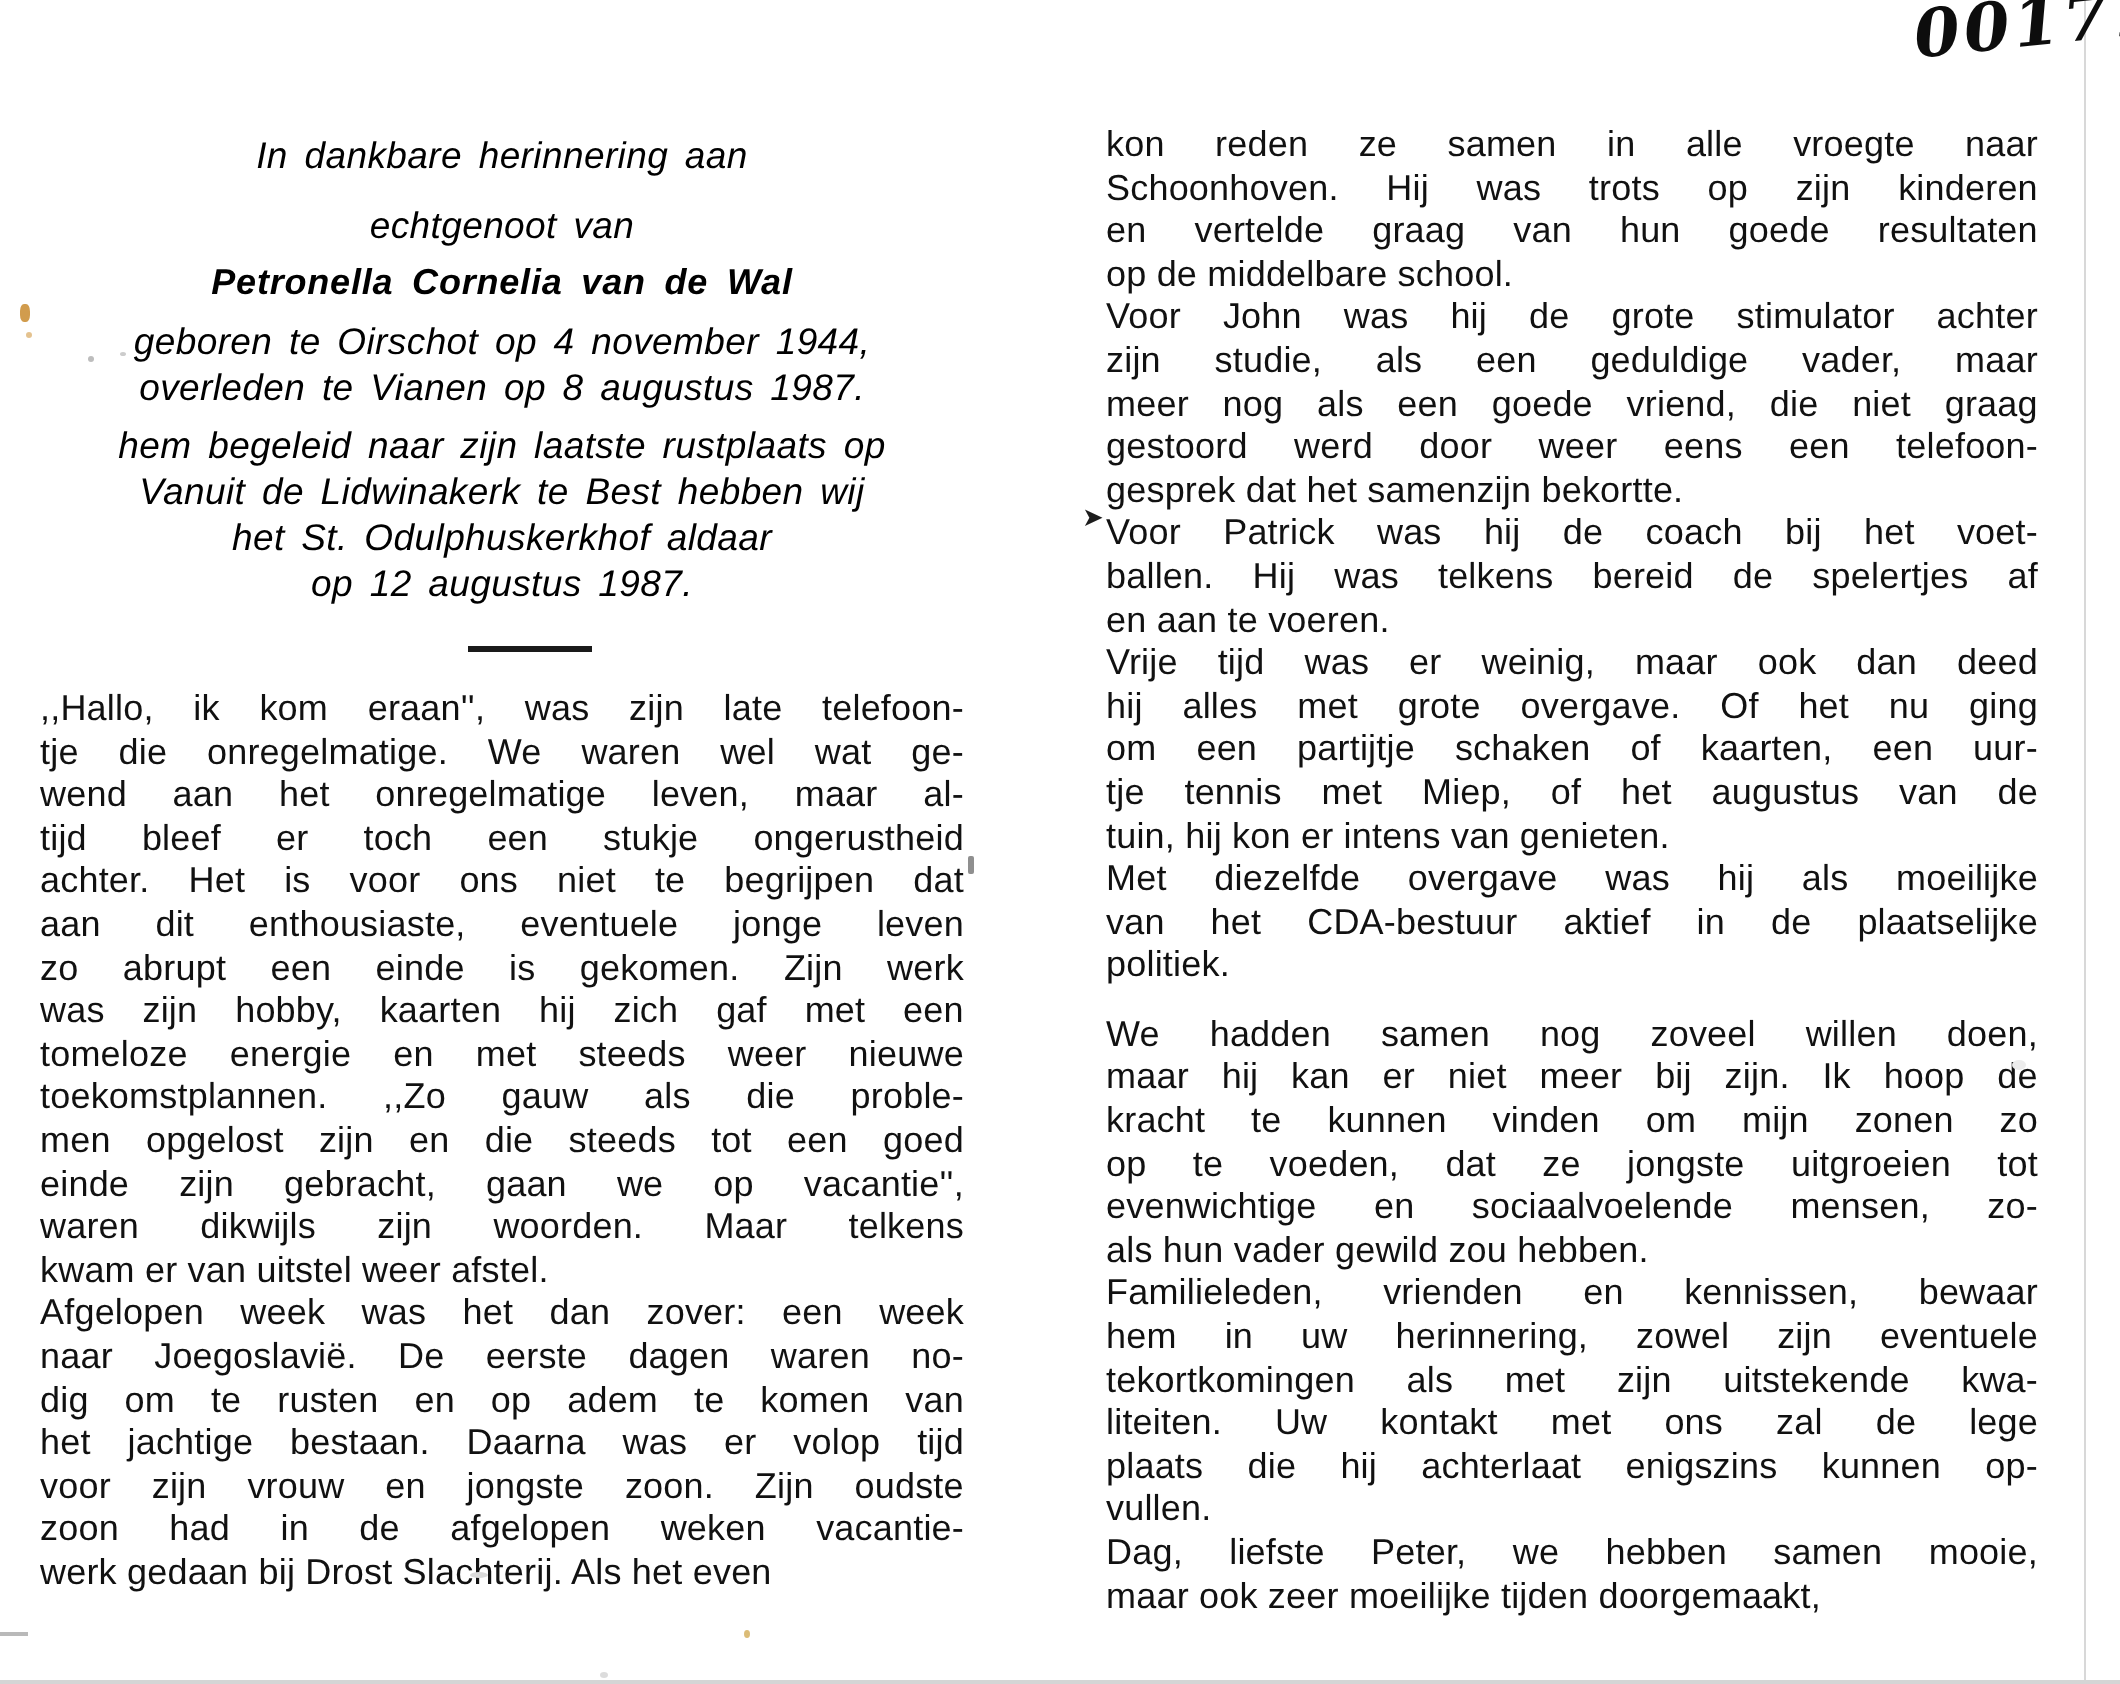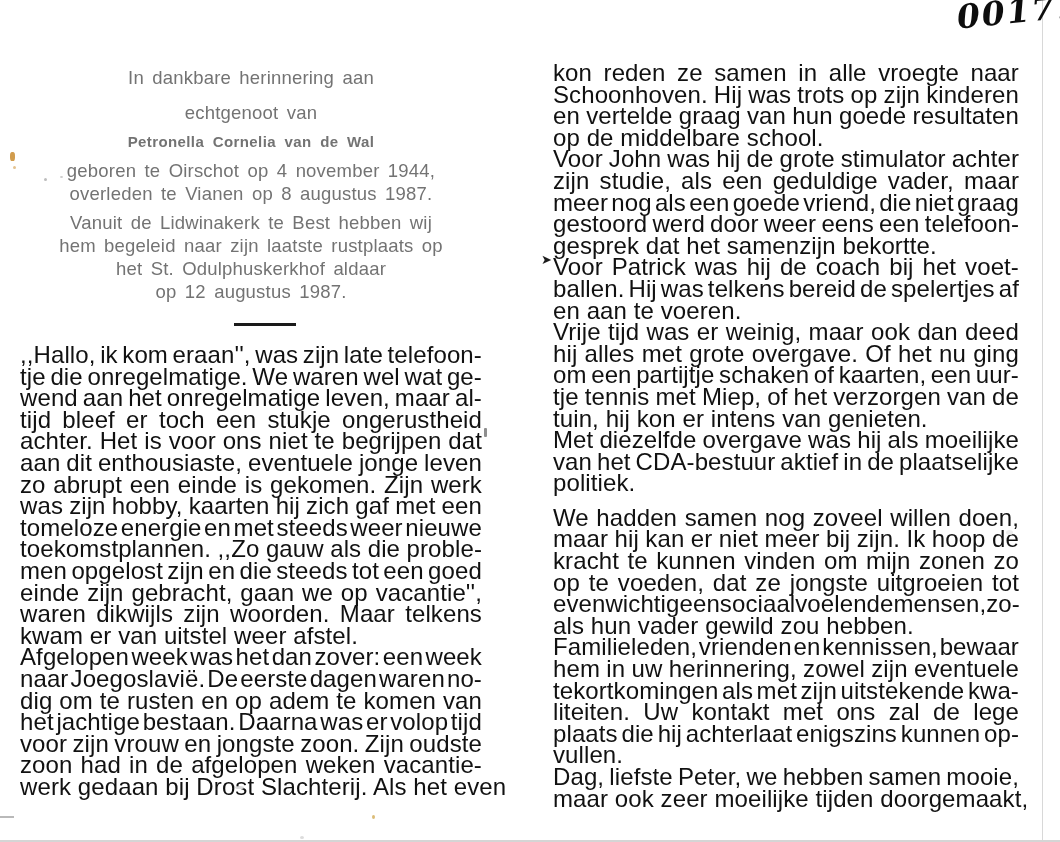--- a/index.html
+++ b/index.html
@@ -73,30 +73,31 @@
   }
   #column-right {
     position: absolute;
     top: 62px;
     left: 553px;
     width: 466px;
   }
 
   .hdr-line {
     text-align: center;
-    color: #737373;
+    color: #000000;
     font-size: 18.5px;
     line-height: 23px;
     letter-spacing: 0.2px;
     white-space: nowrap;
+    font-style: italic;
   }
   .hdr-line.sp-word { word-spacing: 3px; }
   .hdr-bold {
     font-weight: bold;
-    font-size: 15px;
+    font-size: 18px;
     letter-spacing: 0.4px;
     word-spacing: 4px;
   }
   .hdr-name-main {
     font-weight: bold;
     font-size: 19.5px;
     letter-spacing: 0.3px;
     word-spacing: 5px;
   }
   #header-block { margin-bottom: 2px; }
@@ -104,21 +105,21 @@
 
   #divider-rule {
     width: 62px;
     height: 3px;
     background: #1a1a1a;
     margin: 20px auto 18px 214px;
   }
 
   .body-para {
     color: #111111;
-    font-size: 24px;
+    font-size: 18px;
     line-height: 21.6px;
     letter-spacing: 0.1px;
     margin: 0;
   }
   .body-para .ln {
     display: block;
     white-space: nowrap;
   }
   
   .body-para .ln.j {
@@ -210,22 +211,22 @@
       <div class="hdr-line sp-word">In dankbare herinnering aan</div>
       <div class="hdr-gap"></div>
       <div class="hdr-gap"></div>
       <div class="hdr-line sp-word">echtgenoot van</div>
       <div class="hdr-gap"></div>
       <div class="hdr-line hdr-bold">Petronella Cornelia van de Wal</div>
       <div class="hdr-gap"></div>
       <div class="hdr-line sp-word">geboren te Oirschot op 4 november 1944,</div>
       <div class="hdr-line sp-word">overleden te Vianen op 8 augustus 1987.</div>
       <div class="hdr-gap"></div>
+      <div class="hdr-line sp-word">hem begeleid naar zijn laatste rustplaats op</div>
       <div class="hdr-line sp-word">Vanuit de Lidwinakerk te Best hebben wij</div>
-      <div class="hdr-line sp-word">hem begeleid naar zijn laatste rustplaats op</div>
       <div class="hdr-line sp-word">het St. Odulphuskerkhof aldaar</div>
       <div class="hdr-line sp-word">op 12 augustus 1987.</div>
     </div>
 
     <div id="divider-rule"></div>
 
     <p class="body-para">
         <span class="ln j">
           <span>,,Hallo,</span>
           <span>ik</span>
@@ -547,21 +548,21 @@
           <span>een</span>
           <span>uur-</span>
         </span>
         <span class="ln j">
           <span>tje</span>
           <span>tennis</span>
           <span>met</span>
           <span>Miep,</span>
           <span>of</span>
           <span>het</span>
-          <span>verzorgen</span>
+          <span>augustus</span>
           <span>van</span>
           <span>de</span>
         </span>
         <span class="ln">tuin, hij kon er intens van genieten.</span>
       </p>
     <p class="body-para">
         <span class="ln j">
           <span>Met</span>
           <span>diezelfde</span>
           <span>overgave</span>

